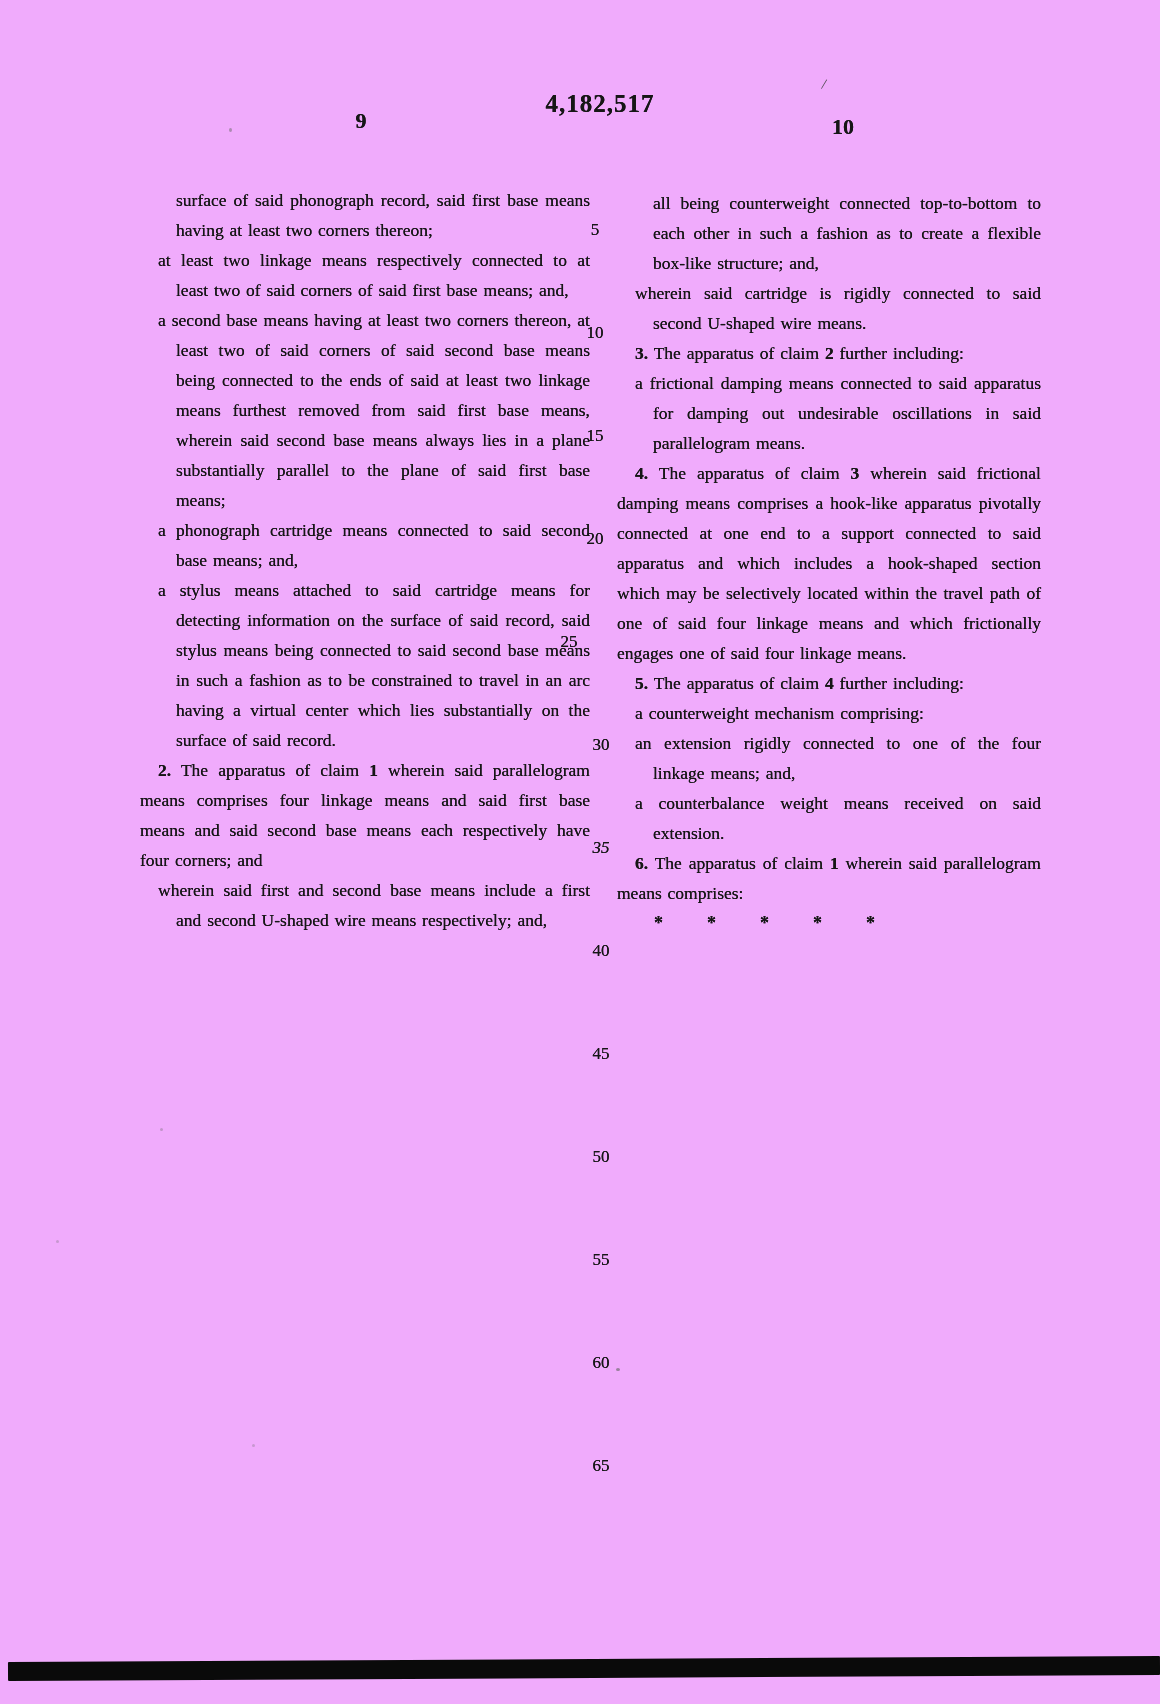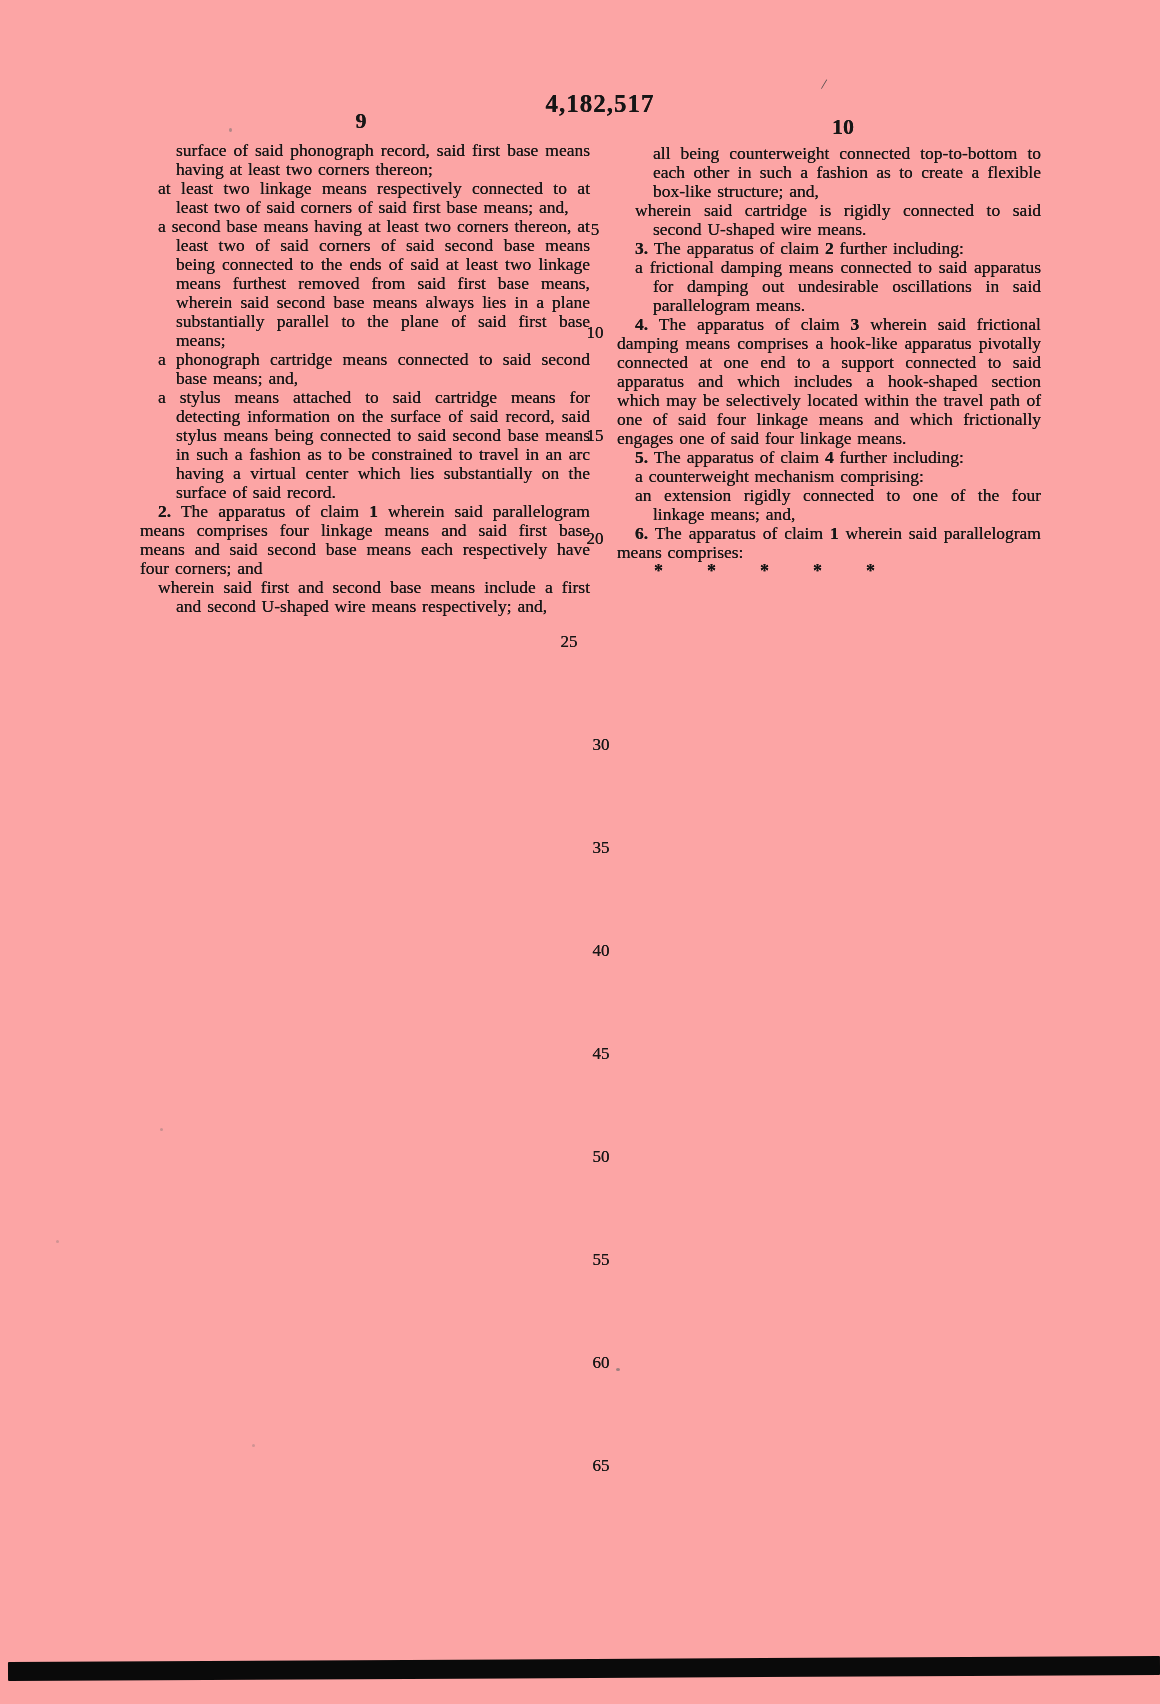--- a/index.html
+++ b/index.html
@@ -3,21 +3,21 @@
 <meta charset="utf-8">
 <style>
   html,body{margin:0;padding:0;}
   body{
     width:1160px;height:1704px;
     background:#f2f2f0;
     font-family:"Liberation Serif","DejaVu Serif",serif;
   }
   .sheet{
     position:relative;width:1160px;height:1704px;
-    background:#fca5a5;
+    background:#f0abfc;
     color:#161616;
     overflow:hidden;
   }
   .patent-number{
     position:absolute;top:90px;left:0;width:1200px;
     text-align:center;
     font-size:25px;font-weight:bold;letter-spacing:1px;
     text-shadow:0 0 .4px #161616;
   }
   .pagenum{
@@ -25,23 +25,24 @@
     text-shadow:0 0 .4px #161616;
   }
   .pagenum.left{top:108px;left:331px;width:60px;text-align:center;}
   .pagenum.right{top:114px;left:813px;width:60px;text-align:center;}
   .stray-mark{
     position:absolute;top:76px;left:822px;
     font-size:15px;color:#444;transform:rotate(12deg);
   }
   .col{
     position:absolute;
-    font-size:17.5px;line-height:19px;
+    font-size:17.5px;line-height:30px;
     word-spacing:1.5px;
     text-shadow:0 0 .35px #1b1b1b;
+    margin-top:44px;
   }
   .col-left{top:141px;left:140px;width:450px;}
   .col-right{top:144px;left:617px;width:424px;}
   .para{margin:0;text-align:justify;}
   .p-frag{padding-left:36px;}
   .p-item{padding-left:36px;text-indent:-18px;}
   .p-claim{text-indent:18px;}
   .p-stars{
     text-align:center;text-indent:0;padding-right:110px;
     letter-spacing:19px;font-weight:bold;font-size:18px;
@@ -85,32 +86,33 @@
 
   <div class="col col-right">
       <p class="para p-frag"><span>all being counterweight connected top-to-bottom to each other in such a fashion as to create a flexible box-like structure; and,</span></p>
       <p class="para p-item"><span>wherein said cartridge is rigidly connected to said second U-shaped wire means.</span></p>
       <p class="para p-claim"><span class="b">3.</span><span> The apparatus of claim </span><span class="b">2</span><span> further including:</span></p>
       <p class="para p-item"><span>a frictional damping means connected to said apparatus for damping out undesirable oscillations in said parallelogram means.</span></p>
       <p class="para p-claim"><span class="b">4.</span><span> The apparatus of claim </span><span class="b">3</span><span> wherein said frictional damping means comprises a hook-like apparatus pivotally connected at one end to a support connected to said apparatus and which includes a hook-shaped section which may be selectively located within the travel path of one of said four linkage means and which frictionally engages one of said four linkage means.</span></p>
       <p class="para p-claim"><span class="b">5.</span><span> The apparatus of claim </span><span class="b">4</span><span> further including:</span></p>
       <p class="para p-item"><span>a counterweight mechanism comprising:</span></p>
       <p class="para p-item"><span>an extension rigidly connected to one of the four linkage means; and,</span></p>
+      <p class="para p-item"><span>a counterbalance weight means received on said extension.</span></p>
       <p class="para p-claim"><span class="b">6.</span><span> The apparatus of claim </span><span class="b">1</span><span> wherein said parallelogram means comprises:</span></p>
       <p class="para p-stars"><span>* * * * *</span></p>
     </div>
 
   <div class="linenums">
       <div class="ln" style="top: 219px; left: 578px;">5</div>
       <div class="ln" style="top: 322px; left: 578px;">10</div>
       <div class="ln" style="top: 425px; left: 578px;">15</div>
       <div class="ln" style="top: 528px; left: 578px;">20</div>
       <div class="ln" style="top: 631px; left: 552px;">25</div>
       <div class="ln" style="top: 734px; left: 584px;">30</div>
-      <div class="ln" style="top: 837px; left: 584px;">35</div>
+      <div class="ln" style="top: 837px; left: 584px; font-style: italic;">35</div>
       <div class="ln" style="top: 940px; left: 584px;">40</div>
       <div class="ln" style="top: 1043px; left: 584px;">45</div>
       <div class="ln" style="top: 1146px; left: 584px;">50</div>
       <div class="ln" style="top: 1249px; left: 584px;">55</div>
       <div class="ln" style="top: 1352px; left: 584px;">60</div>
       <div class="ln" style="top: 1455px; left: 584px;">65</div>
     </div>
 
   <div class="scan-bar"></div>
 

